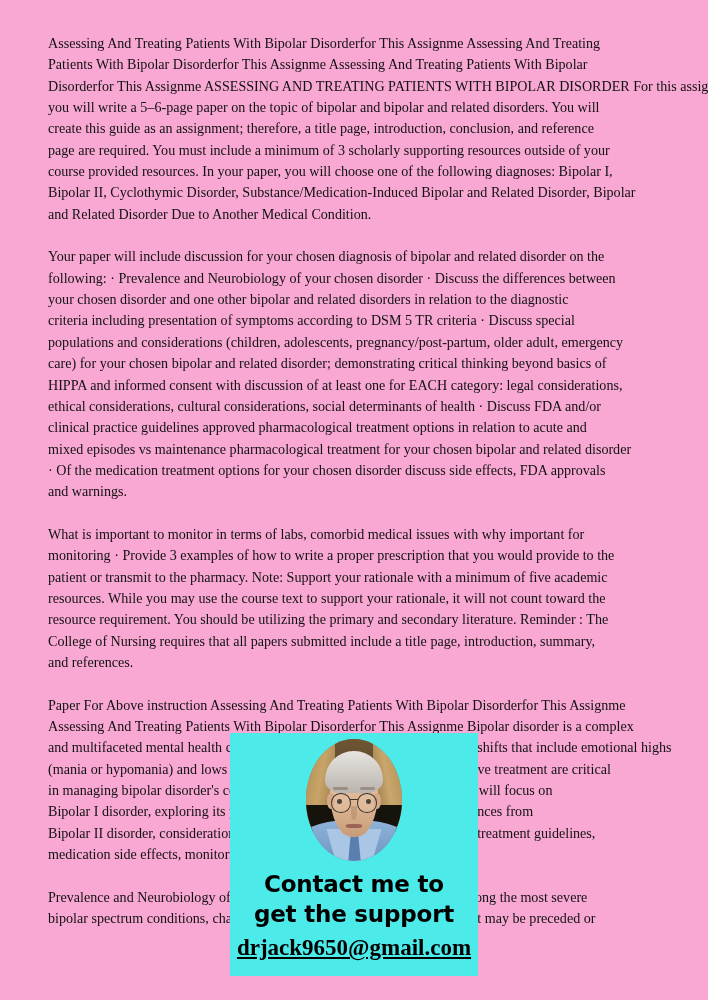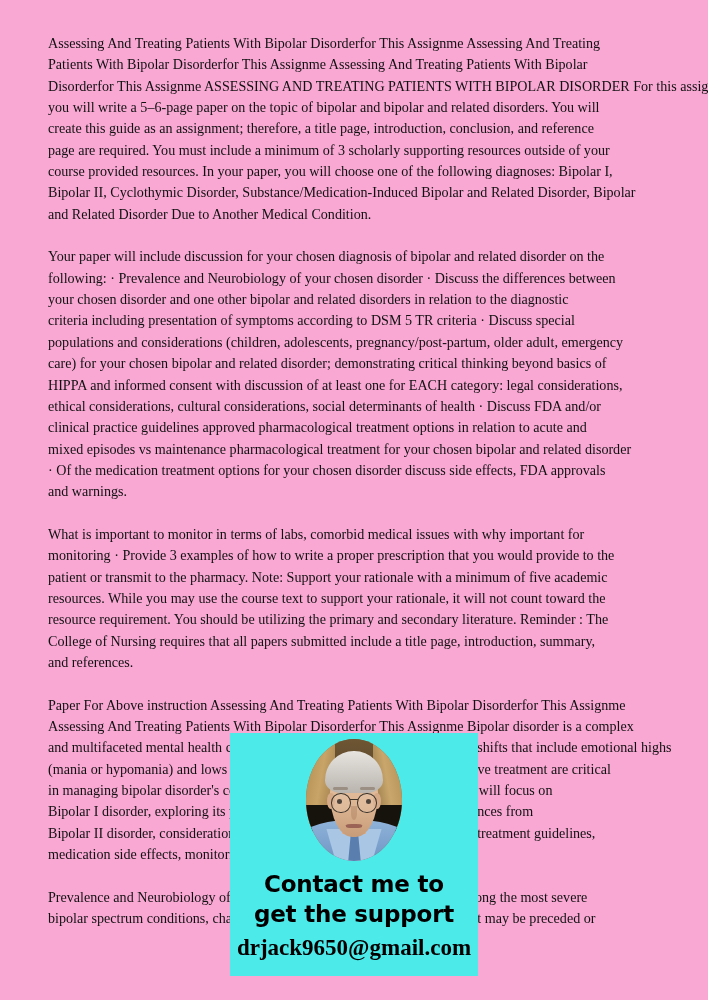--- a/index.html
+++ b/index.html
@@ -174,20 +174,21 @@
   .promo-line.first { margin-top: 8px; }
 
   .promo-email {
     font-family: "Liberation Serif", "DejaVu Serif", serif;
     font-weight: bold;
     font-size: 23px;
     line-height: 30px;
     color: #000000;
     text-align: center;
     margin-top: 4px;
+    text-decoration: underline;
   }
 </style>
 </head>
 <body>
 
 <div id="page">
 
   <div class="doc-body">
 
     <div class="para">

